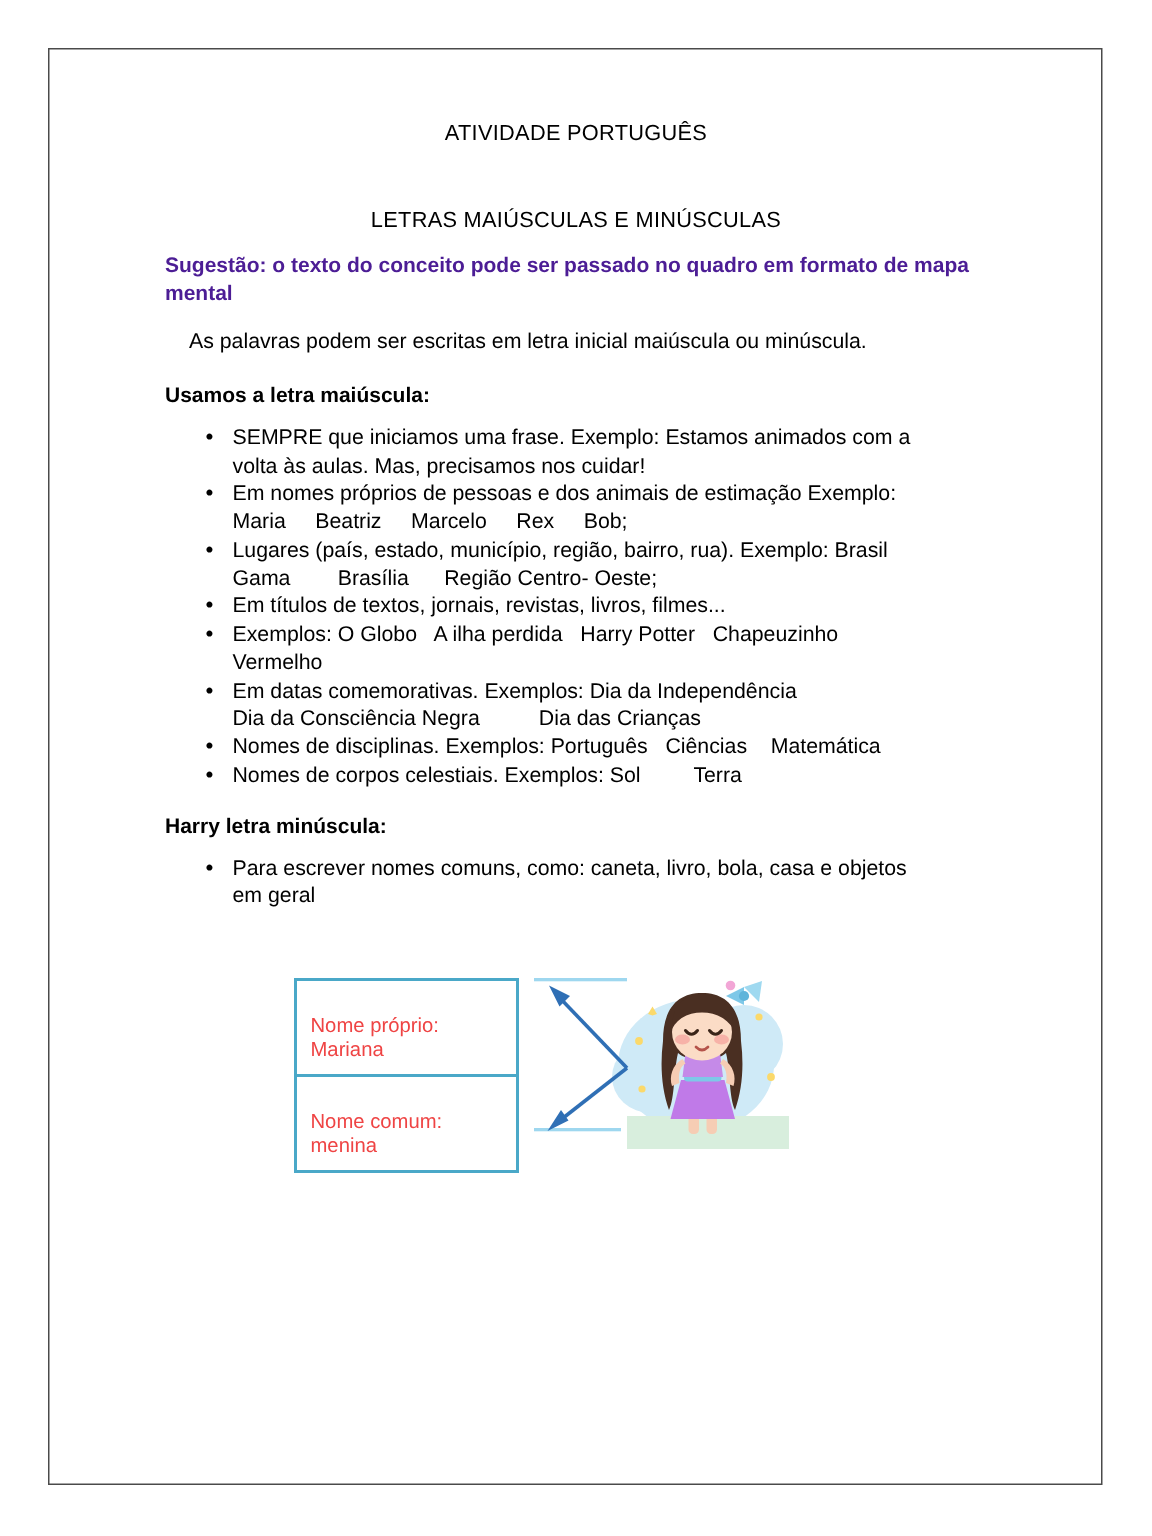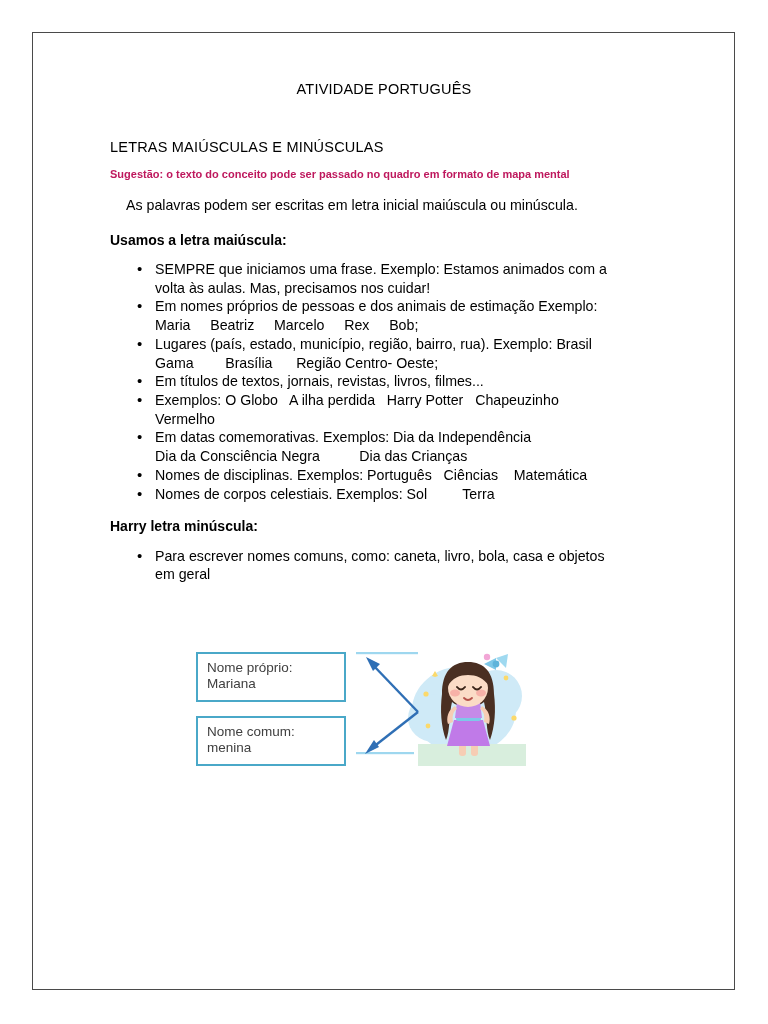--- a/index.html
+++ b/index.html
@@ -44,31 +44,31 @@
 
   .title {
     text-align: center;
     font-size: 14.5px;
     line-height: 1.25;
     letter-spacing: 0.2px;
     margin: 0 0 40px 0;
   }
 
   .subtitle {
-    text-align: left;
+    text-align: center;
     font-size: 14.5px;
     line-height: 1.25;
     letter-spacing: 0.2px;
     margin: 12px 0 11px 0;
   }
 
   .note {
-    color: #be185d;
+    color: #4c1d95;
     font-weight: bold;
-    font-size: 11px;
+    font-size: 14px;
     line-height: 1.36;
     margin: 0 0 14px 0;
   }
 
   .para {
     font-size: 14.2px;
     line-height: 1.3;
     margin: 0 0 16px 16px;
   }
 
@@ -112,24 +112,24 @@
     width: 330px;
     height: 118px;
   }
   .label-box {
     position: absolute;
     left: 0;
     width: 150px;
     box-sizing: border-box;
     border: 2px solid #4aa8c8;
     background: #ffffff;
-    color: #404040;
+    color: #ef4444;
     font-size: 13.5px;
     line-height: 1.22;
-    padding: 6px 8px 7px 9px;
+    padding: 22px 8px 7px 9px;
   }
   .label-box.top { top: 0; }
   .label-box.bottom { top: 64px; }
 
   .illus {
     position: absolute;
     left: 160px;
     top: -4px;
     width: 170px;
     height: 118px;

